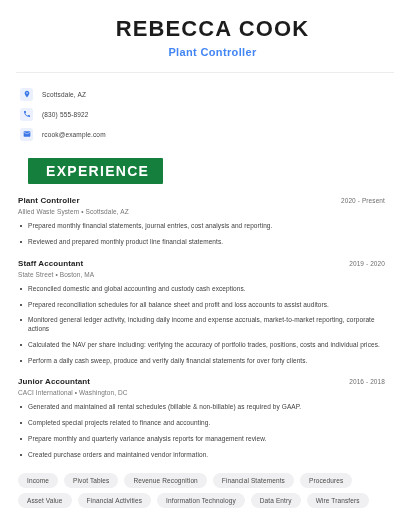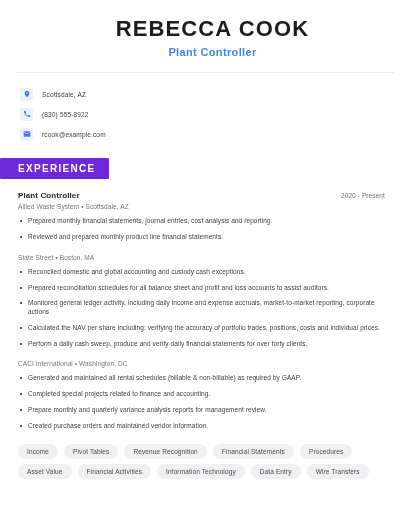--- a/index.html
+++ b/index.html
@@ -75,28 +75,29 @@
     font-size: 6.5px;
     color: #3f3f3f;
     letter-spacing: 0.15px;
   }
 
   
   .section {
     margin-top: 14px;
   }
   .section-badge {
-    background: #6d28d9;
+    background: #15803d;
     color: #ffffff;
-    font-size: 10px;
+    font-size: 14px;
     font-weight: bold;
     letter-spacing: 1.3px;
     padding: 5px 14px 5px 18px;
     display: inline-block;
     border-radius: 1px;
+    margin-left: 28px;
   }
 
   .section-body {
     padding: 0 25px 0 18px;
   }
 
   
   .job {
     margin-top: 12px;
   }
@@ -215,31 +216,39 @@
           <span class="job-dates">2020 - Present</span>
         </div>
         <div class="job-org">Allied Waste System • Scottsdale, AZ</div>
         <ul class="bullets">
           <li class="bullet">Prepared monthly financial statements, journal entries, cost analysis and reporting.</li>
           <li class="bullet">Reviewed and prepared monthly product line financial statements.</li>
         </ul>
       </div>
 
       <div class="job">
+        <div class="job-head">
+          <span class="job-role">Staff Accountant</span>
+          <span class="job-dates">2019 - 2020</span>
+        </div>
         <div class="job-org">State Street • Boston, MA</div>
         <ul class="bullets">
           <li class="bullet">Reconciled domestic and global accounting and custody cash exceptions.</li>
           <li class="bullet">Prepared reconciliation schedules for all balance sheet and profit and loss accounts to assist auditors.</li>
           <li class="bullet">Monitored general ledger activity, including daily income and expense accruals, market-to-market reporting, corporate actions</li>
           <li class="bullet">Calculated the NAV per share including: verifying the accuracy of portfolio trades, positions, costs and individual prices.</li>
           <li class="bullet">Perform a daily cash sweep, produce and verify daily financial statements for over forty clients.</li>
         </ul>
       </div>
 
       <div class="job">
+        <div class="job-head">
+          <span class="job-role">Junior Accountant</span>
+          <span class="job-dates">2016 - 2018</span>
+        </div>
         <div class="job-org">CACI International • Washington, DC</div>
         <ul class="bullets">
           <li class="bullet">Generated and maintained all rental schedules (billable &amp; non-billable) as required by GAAP.</li>
           <li class="bullet">Completed special projects related to finance and accounting.</li>
           <li class="bullet">Prepare monthly and quarterly variance analysis reports for management review.</li>
           <li class="bullet">Created purchase orders and maintained vendor information.</li>
         </ul>
       </div>
 
     </div>

